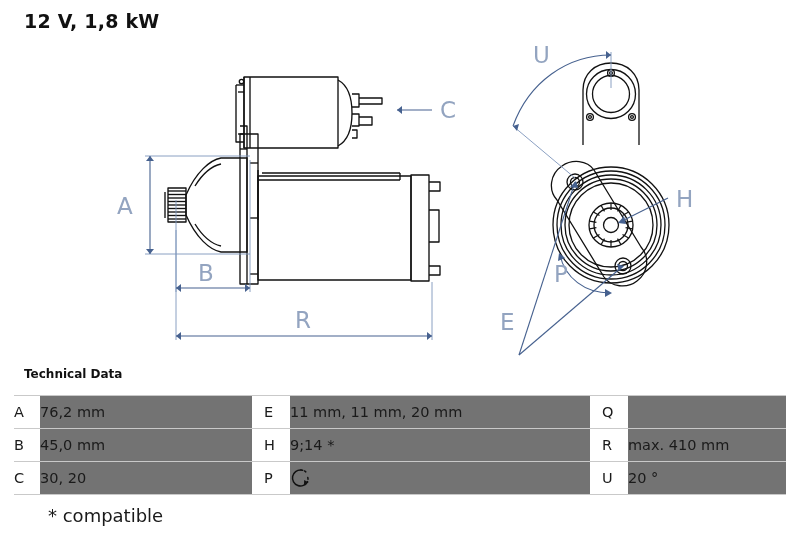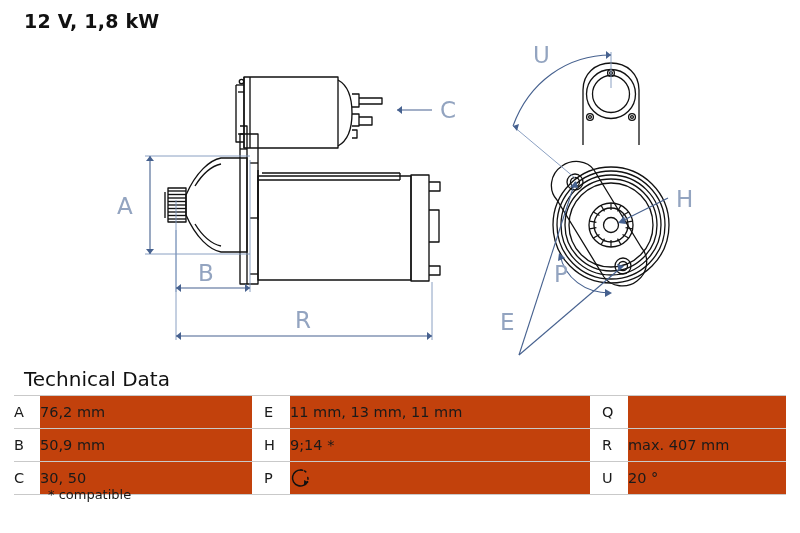--- a/index.html
+++ b/index.html
@@ -43,22 +43,22 @@
   #tech-data-section {
     position: absolute;
     left: 0;
     top: 362px;
     width: 800px;
   }
   #tech-data-heading {
     position: absolute;
     left: 24px;
     top: 5px;
-    font-size: 20px;
-    font-weight: normal;
+    font-size: 12px;
+    font-weight: bold;
     color: #111111;
   }
 
   table.spec-table {
     position: absolute;
     left: 14px;
     top: 33px;
     width: 772px;
     border-collapse: collapse;
     table-layout: fixed;
@@ -74,21 +74,21 @@
   table.spec-table tr.spec-row:last-child td {
     border-bottom: 1px solid #c9c9c9;
   }
   td.key-cell {
     background: #ffffff;
     text-align: left;
     padding-left: 10px;
     color: #1a1a1a;
   }
   td.val-cell {
-    background: #c2410c;
+    background: #737373;
     padding-left: 11px;
     color: #1a1a1a;
     white-space: nowrap;
     overflow: hidden;
   }
   td.spacer-cell {
     background: #ffffff;
     border-top: 1px solid #c9c9c9;
   }
 
@@ -96,22 +96,22 @@
     display: inline-block;
     vertical-align: middle;
     width: 22px;
     height: 22px;
     margin-top: -3px;
   }
 
   #footnote {
     position: absolute;
     left: 48px;
-    top: 125px;
-    font-size: 13px;
+    top: 143px;
+    font-size: 18px;
     color: #1a1a1a;
   }
 
   .dimlabel {
     fill: #93a4c0;
     font-family: "DejaVu Sans", sans-serif;
     font-size: 23px;
   }
 </style>
 </head>
@@ -344,40 +344,40 @@
       <col style="width:26px">
       <col style="width:158px">
     </colgroup>
     <tbody>
 
       <tr class="spec-row">
         <td class="key-cell">A</td>
         <td class="val-cell">76,2 mm</td>
         <td class="spacer-cell"></td>
         <td class="key-cell">E</td>
-        <td class="val-cell">11 mm, 13 mm, 11 mm</td>
+        <td class="val-cell">11 mm, 11 mm, 20 mm</td>
         <td class="spacer-cell"></td>
         <td class="key-cell">Q</td>
         <td class="val-cell"></td>
       </tr>
 
       <tr class="spec-row">
         <td class="key-cell">B</td>
-        <td class="val-cell">50,9 mm</td>
+        <td class="val-cell">45,0 mm</td>
         <td class="spacer-cell"></td>
         <td class="key-cell">H</td>
         <td class="val-cell">9;14 *</td>
         <td class="spacer-cell"></td>
         <td class="key-cell">R</td>
-        <td class="val-cell">max. 407 mm</td>
+        <td class="val-cell">max. 410 mm</td>
       </tr>
 
       <tr class="spec-row">
         <td class="key-cell">C</td>
-        <td class="val-cell">30, 50</td>
+        <td class="val-cell">30, 20</td>
         <td class="spacer-cell"></td>
         <td class="key-cell">P</td>
         <td class="val-cell">
           <span class="rot-icon">
             <svg viewBox="0 0 22 22" width="22" height="22" fill="none" stroke="#111111" stroke-width="1.5">
               <path d="M11,3 A8,8 0 1 0 17.6,14.6" stroke-linecap="round"></path>
               <path d="M11,3 A8,8 0 0 1 16.4,5.4" stroke-dasharray="1.6 2.0" stroke-linecap="round"></path>
               <path d="M17.8,10.6 A8,8 0 0 1 17.9,13.6" stroke-dasharray="1.6 2.0" stroke-linecap="round"></path>
               <path d="M14.2,13.0 L18.6,15.6 L14.0,17.6 Z" fill="#111111" stroke="none"></path>
             </svg>

